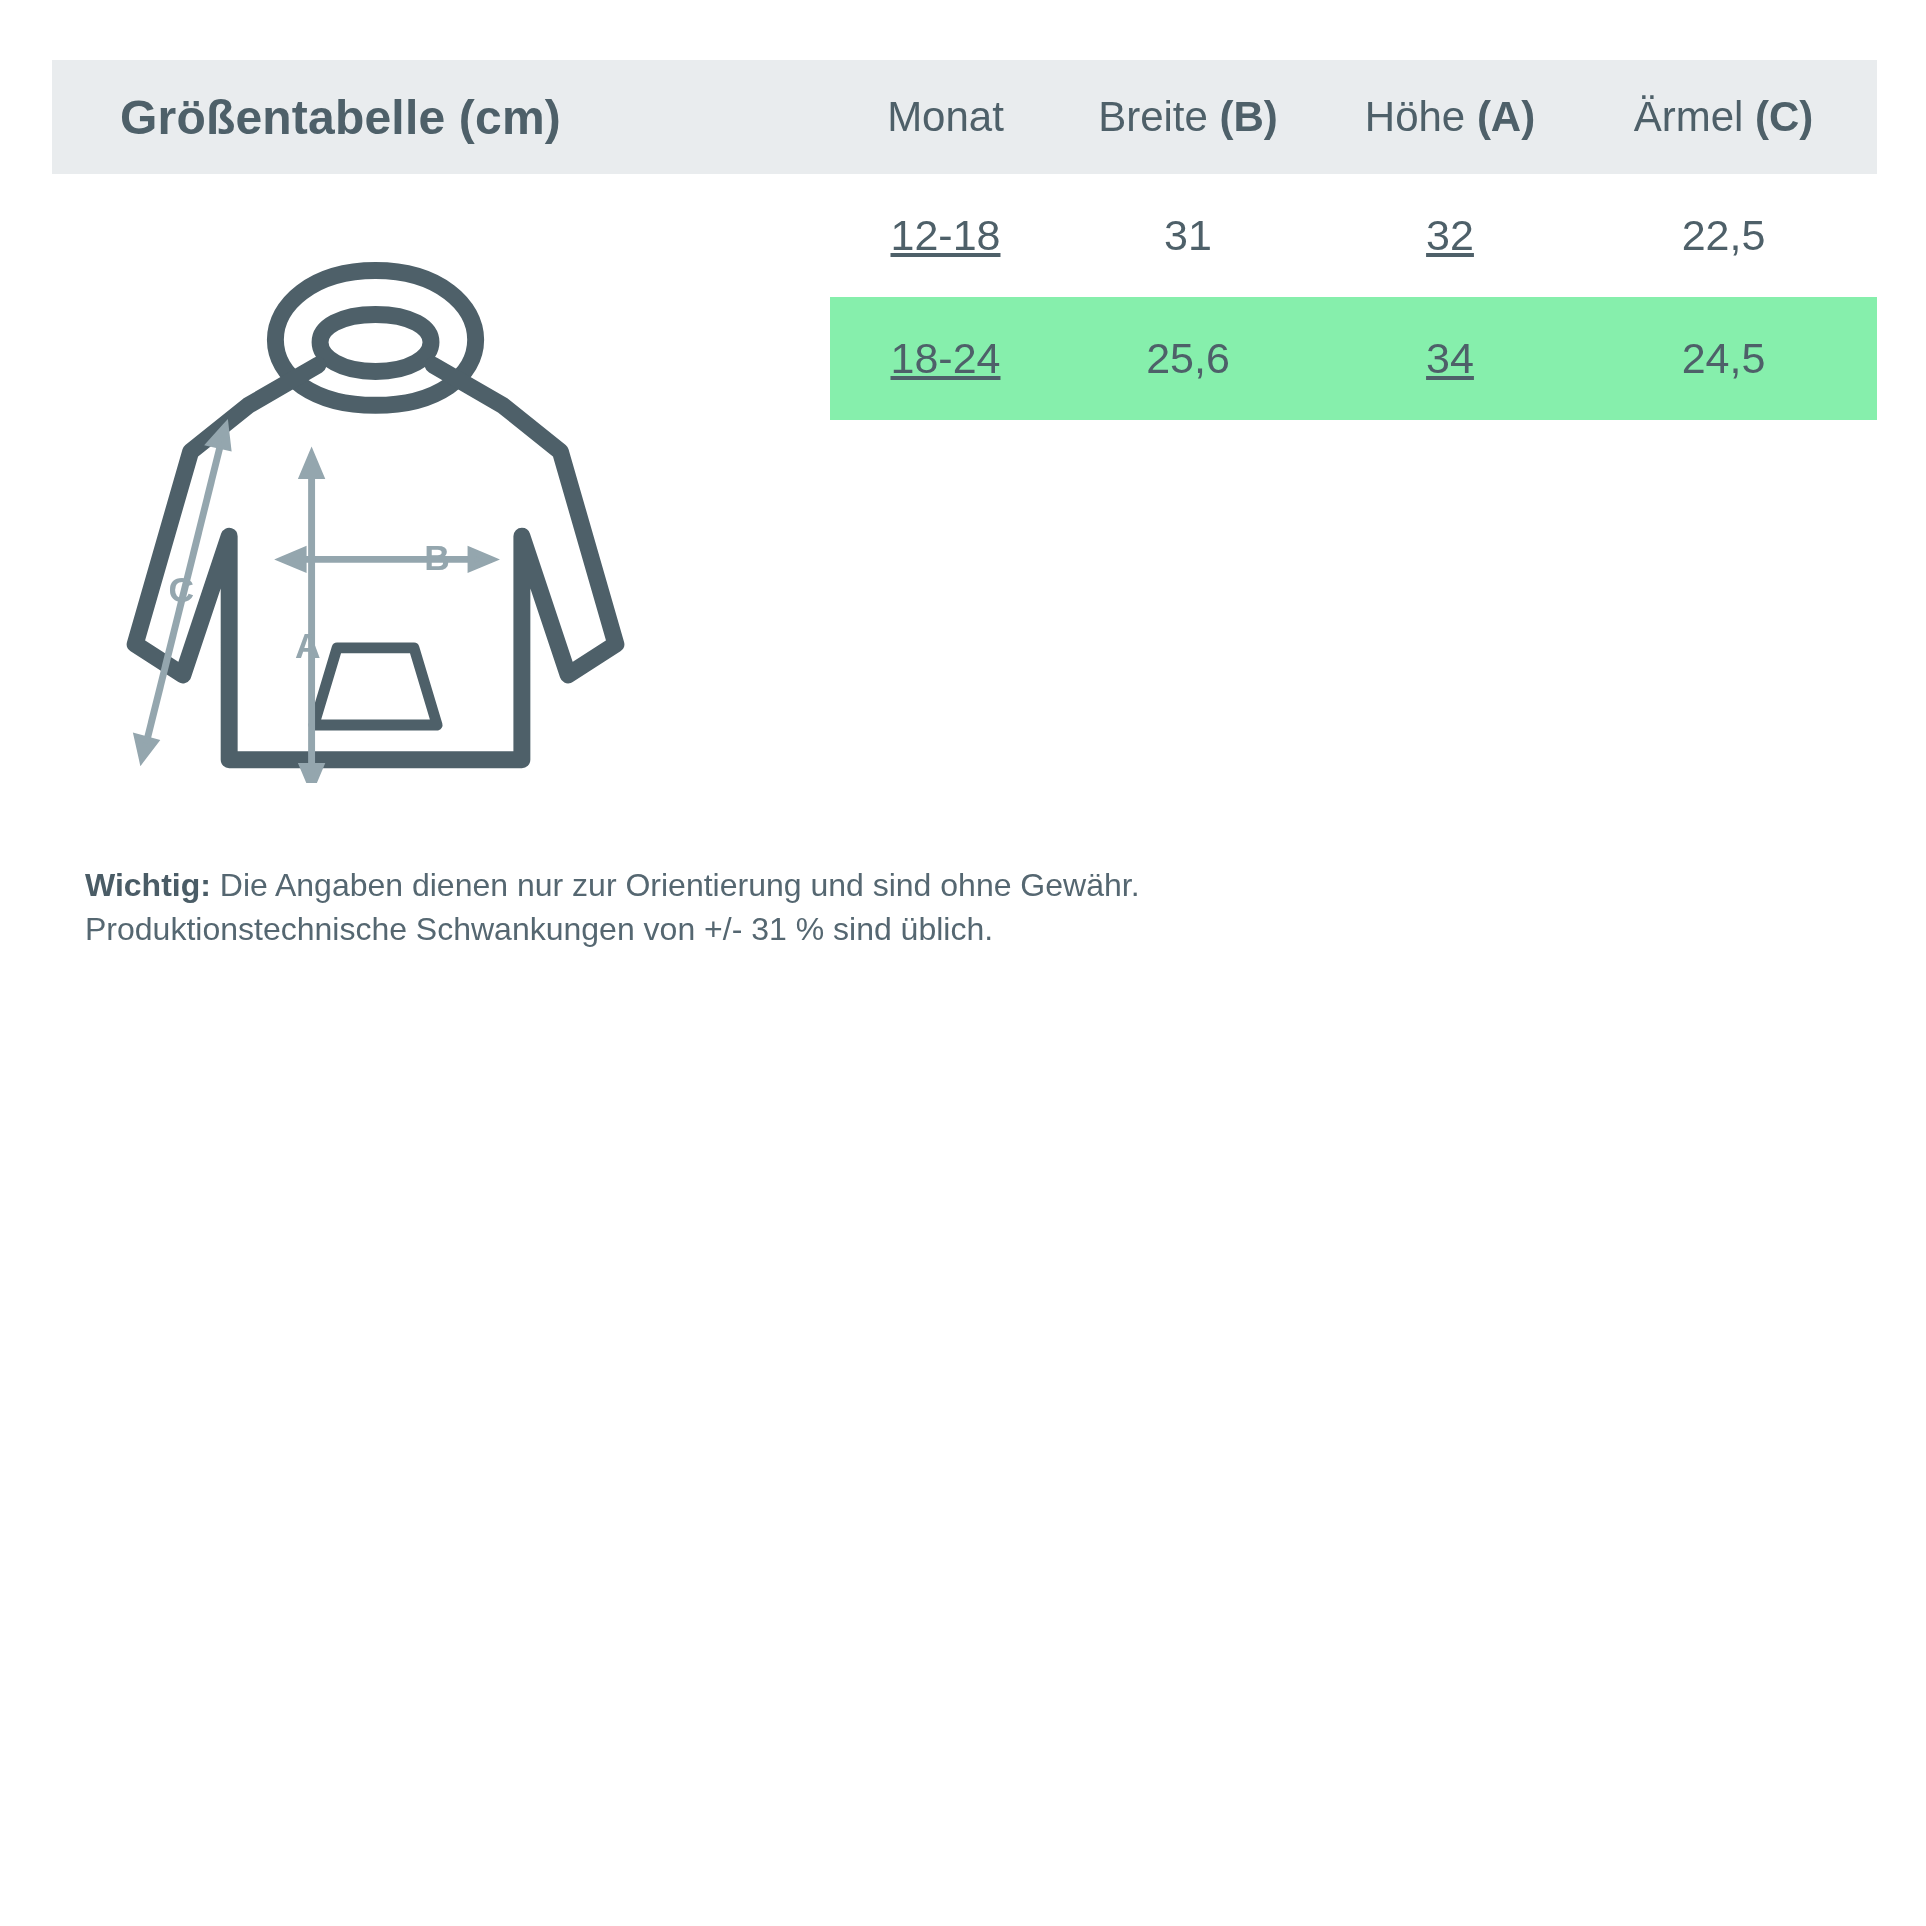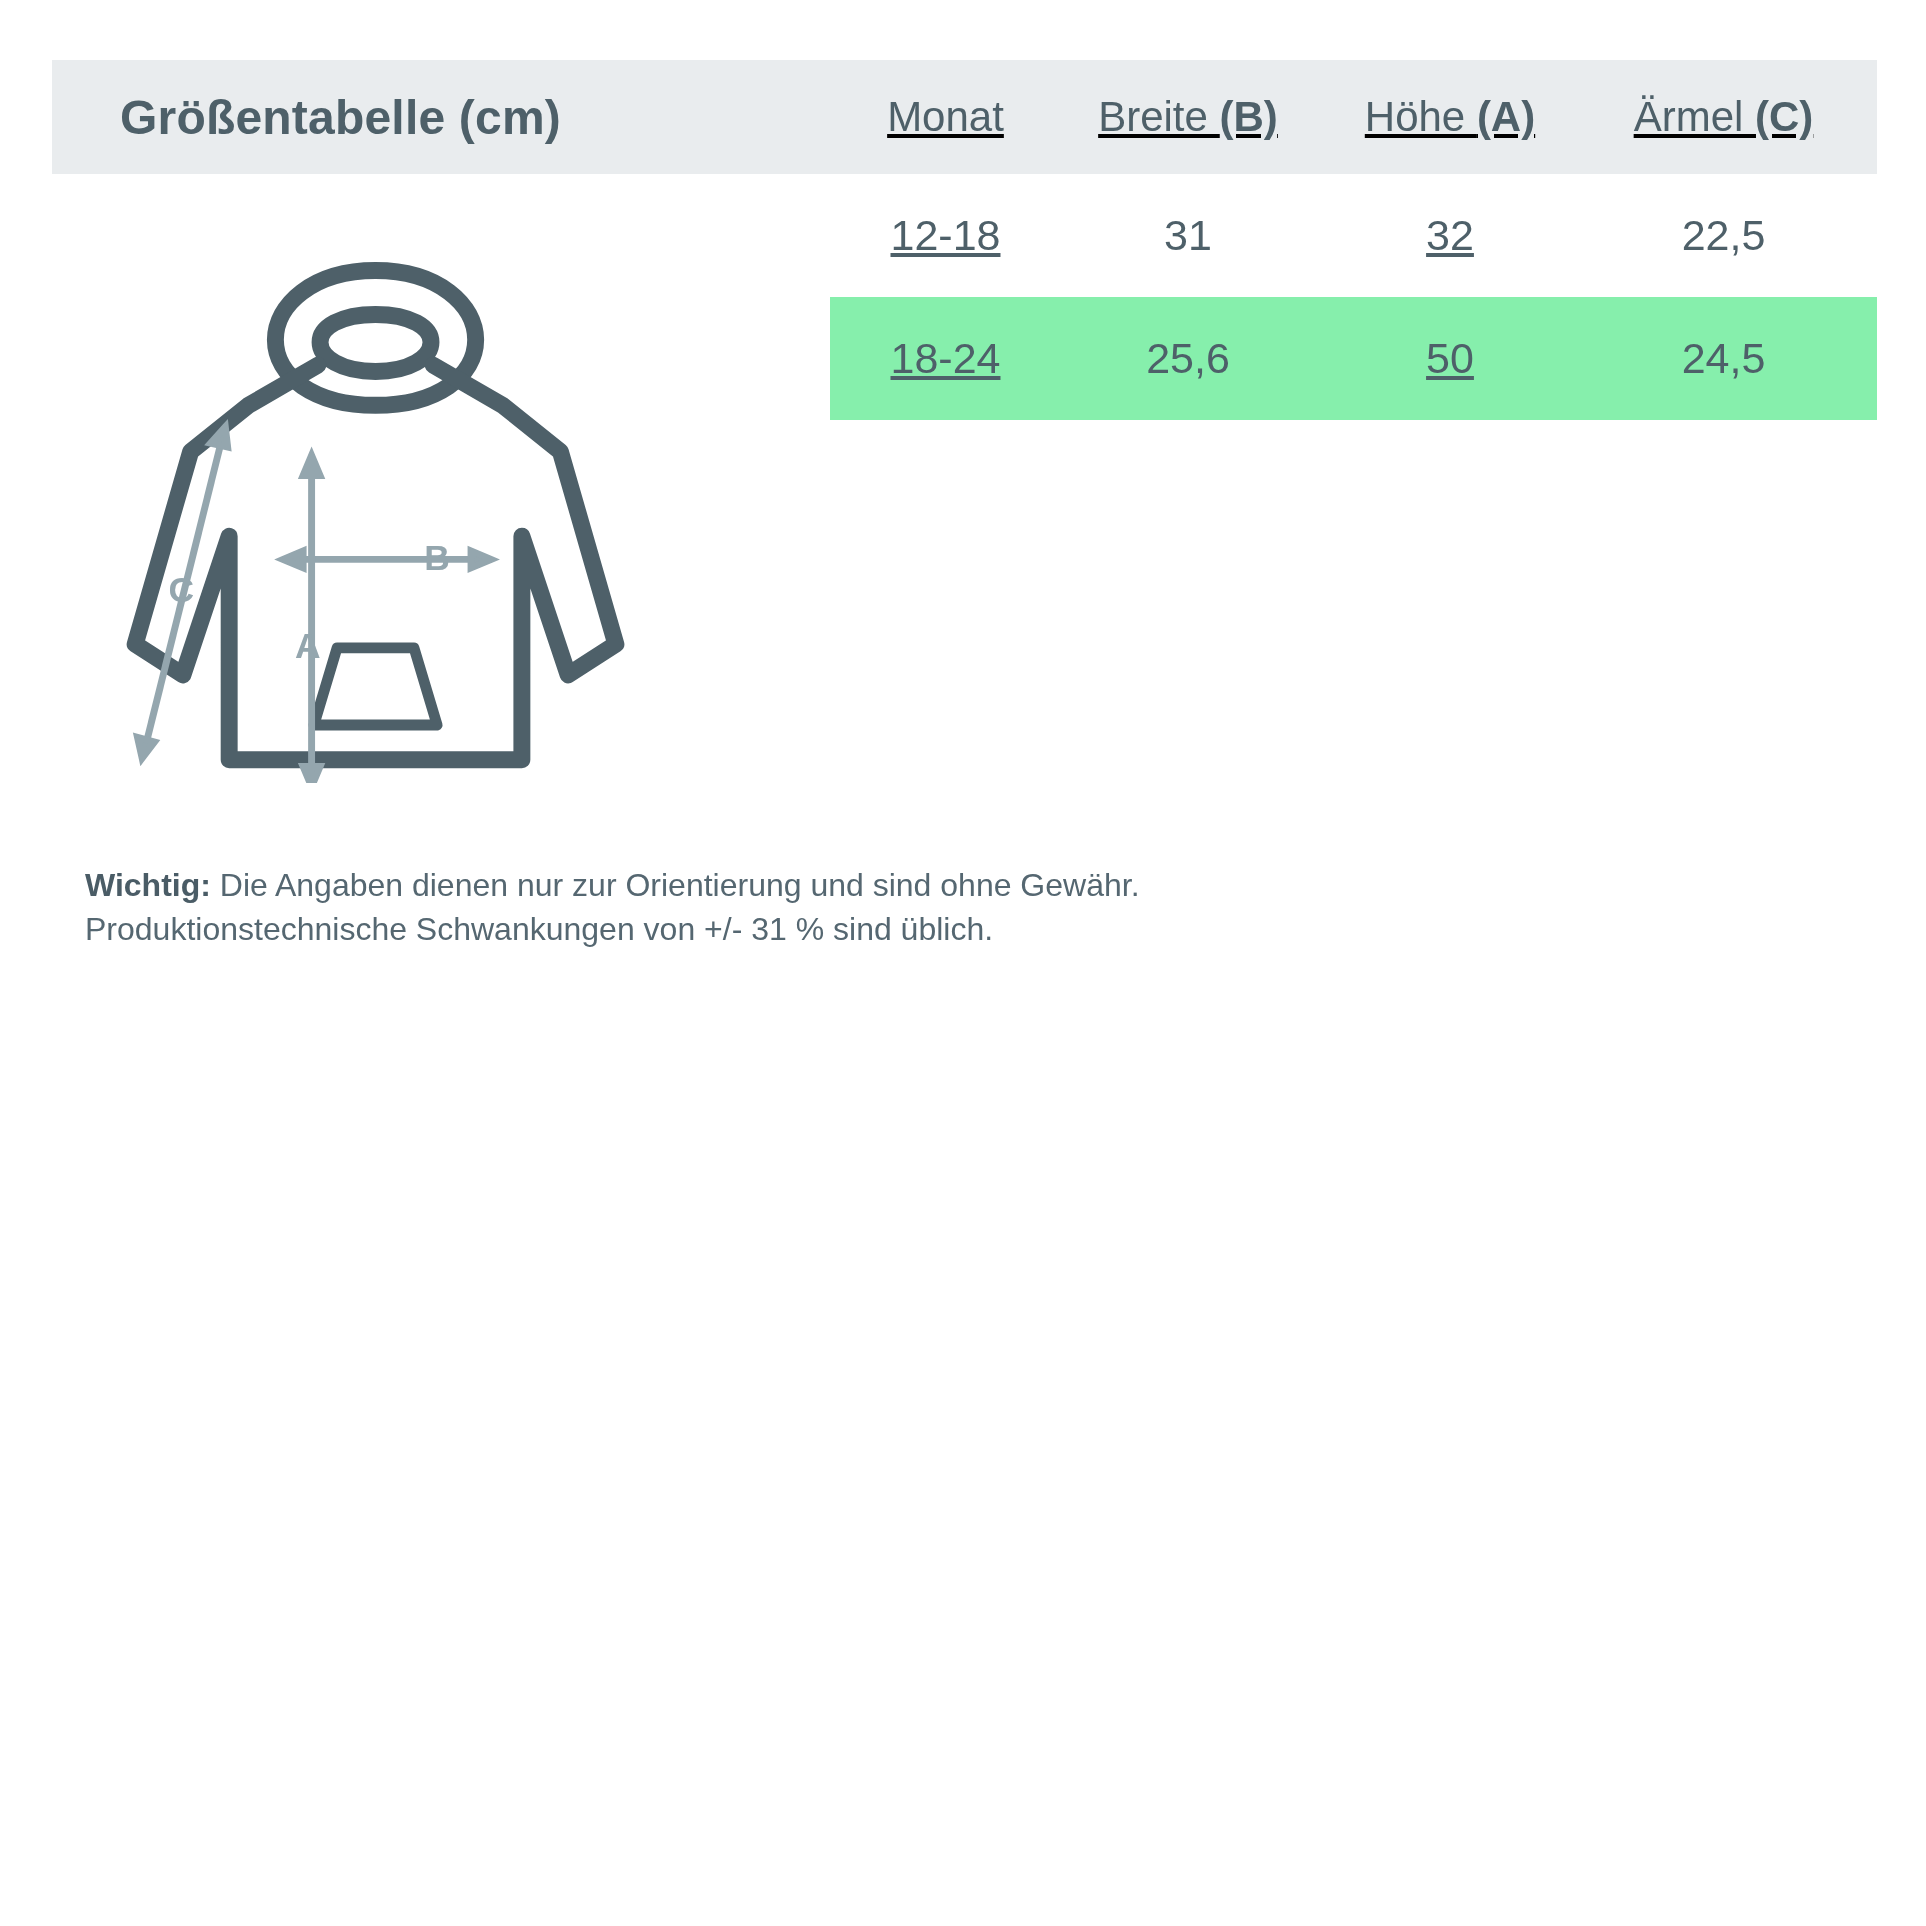--- a/index.html
+++ b/index.html
@@ -42,21 +42,20 @@
     color: #4e6069;
     font-size: 48px;
     font-weight: 600;
     letter-spacing: 0.2px;
   }
 
   .header-cols {
     flex: 1;
     display: flex;
     align-items: flex-start;
-    text-decoration: underline;
   }
 
   .hcol {
     text-align: center;
     color: #4e6069;
     font-size: 42px;
     font-weight: 400;
   }
   .hcol b { font-weight: 700; }
 
@@ -173,21 +172,21 @@
       <div class="rows-cell">
         <div class="row">
           <div class="cell monat">12-18</div>
           <div class="cell breite">31</div>
           <div class="cell hoehe">32</div>
           <div class="cell aermel">22,5</div>
         </div>
         <div class="row alt">
           <div class="cell monat">18-24</div>
           <div class="cell breite">25,6</div>
-          <div class="cell hoehe">50</div>
+          <div class="cell hoehe">34</div>
           <div class="cell aermel">24,5</div>
         </div>
       </div>
 
     </div>
   </div>
 
   <div class="note">
     <b>Wichtig:</b><span> Die Angaben dienen nur zur Orientierung und sind ohne Gewähr.</span><br>
     <span>Produktionstechnische Schwankungen von +/- 31 % sind üblich.</span>

